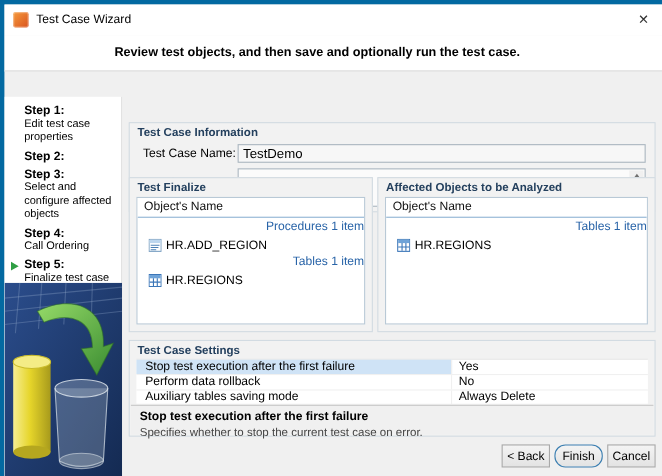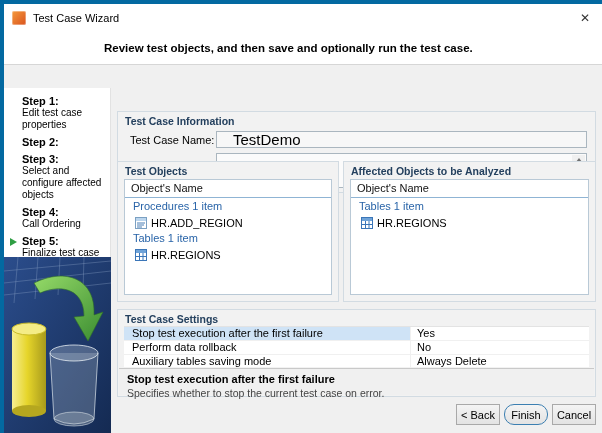--- a/index.html
+++ b/index.html
@@ -24,30 +24,30 @@
   .step-desc{display:block;font-size:10px;line-height:1.2;color:#000;}
   .step-arrow{position:absolute;left:0;top:3px;width:0;height:0;border-top:4px solid transparent;border-bottom:4px solid transparent;border-left:7px solid #2f9e44;}
   .side-art{position:absolute;left:0;bottom:0;width:107px;height:178px;}
 
   
   .groupbox{position:absolute;border:1px solid #d2dbe2;background:#f2f2f2;box-sizing:border-box;}
   .group-title{position:absolute;left:7px;top:3px;font-weight:bold;font-size:10.5px;color:#24405e;}
 
   
   .field-label{position:absolute;left:12px;font-size:11px;color:#000;}
-  .textbox{position:absolute;background:#f7f7f7;border:1px solid #aab6bf;box-sizing:border-box;font-family:"Liberation Sans",sans-serif;font-size:15px;padding:1px 16px;color:#000;}
+  .textbox{position:absolute;background:#f7f7f7;border:1px solid #aab6bf;box-sizing:border-box;font-family:"Liberation Sans",sans-serif;font-size:12px;padding:1px 4px;color:#000;}
   .multiline{background:#fbfbfb;}
   .scrollstrip{position:absolute;top:1px;bottom:1px;right:1px;width:13px;background:#f0f0f0;display:flex;flex-direction:column;justify-content:space-between;align-items:center;padding:3px 0;box-sizing:border-box;}
   .arr-up{width:0;height:0;border-left:3px solid transparent;border-right:3px solid transparent;border-bottom:4px solid #707070;}
   .arr-dn{width:0;height:0;border-left:3px solid transparent;border-right:3px solid transparent;border-top:4px solid #707070;}
 
   
   .listpanel{position:absolute;left:6px;right:6px;top:17px;bottom:6px;background:#fff;border:1px solid #b9c9d6;box-sizing:border-box;overflow:hidden;}
   .list-header{height:17px;line-height:17px;padding-left:6px;border-bottom:1px solid #8fb4d4;color:#111;background:#fff;}
-  .tree-group{color:#2964a8;padding:2px 0 1px 8px;height:13px;line-height:13px;}
+  .tree-group{color:#2964a8;padding:2px 0 1px 8px;height:13px;line-height:13px;text-align:right;}
   .tree-item{display:flex;align-items:flex-end;gap:4px;padding:1px 0 1px 10px;height:14px;}
   .tree-item svg{flex:0 0 auto;}
   .tree-item-label{line-height:12px;}
 
   
   .grid{position:absolute;left:6px;right:6px;top:16px;height:40px;background:#fff;border-top:1px solid #e3e3e3;}
   .grid-row{display:flex;height:13px;line-height:13px;border-bottom:1px solid #f0f0f0;}
   .grid-name{width:287px;padding-left:8px;box-sizing:border-box;border-right:1px solid #f0f0f0;white-space:nowrap;overflow:hidden;}
   .grid-value{flex:1;padding-left:6px;white-space:nowrap;}
   .grid-row.selected .grid-name{background:#cfe3f6;}
@@ -149,21 +149,21 @@
     <div class="textbox multiline" style="left:98px;top:41px;right:8px;height:35px;">
       <span></span>
       <div class="scrollstrip">
         <span class="arr-up"></span>
         <span class="arr-dn"></span>
       </div>
     </div>
   </div>
 
   <div class="groupbox" style="left:113px;top:157px;width:222px;height:141px;">
-    <span class="group-title">Test Objects</span>
+    <span class="group-title">Test Finalize</span>
     <div class="listpanel">
       <div class="list-header">Object's Name</div>
       <div class="tree-group">Procedures 1 item</div>
       <div class="tree-item">
         <svg width="12" height="12" viewBox="0 0 12 12">
           <rect x="0.5" y="0.5" width="11" height="11" fill="#fff" stroke="#7ba0c2"></rect>
           <rect x="1" y="1" width="10" height="3" fill="#bcd6ee"></rect>
           <line x1="2" y1="6" x2="10" y2="6" stroke="#4a7fb5"></line>
           <line x1="2" y1="8" x2="9" y2="8" stroke="#4a7fb5"></line>
           <line x1="2" y1="10" x2="7" y2="10" stroke="#4a7fb5"></line>

